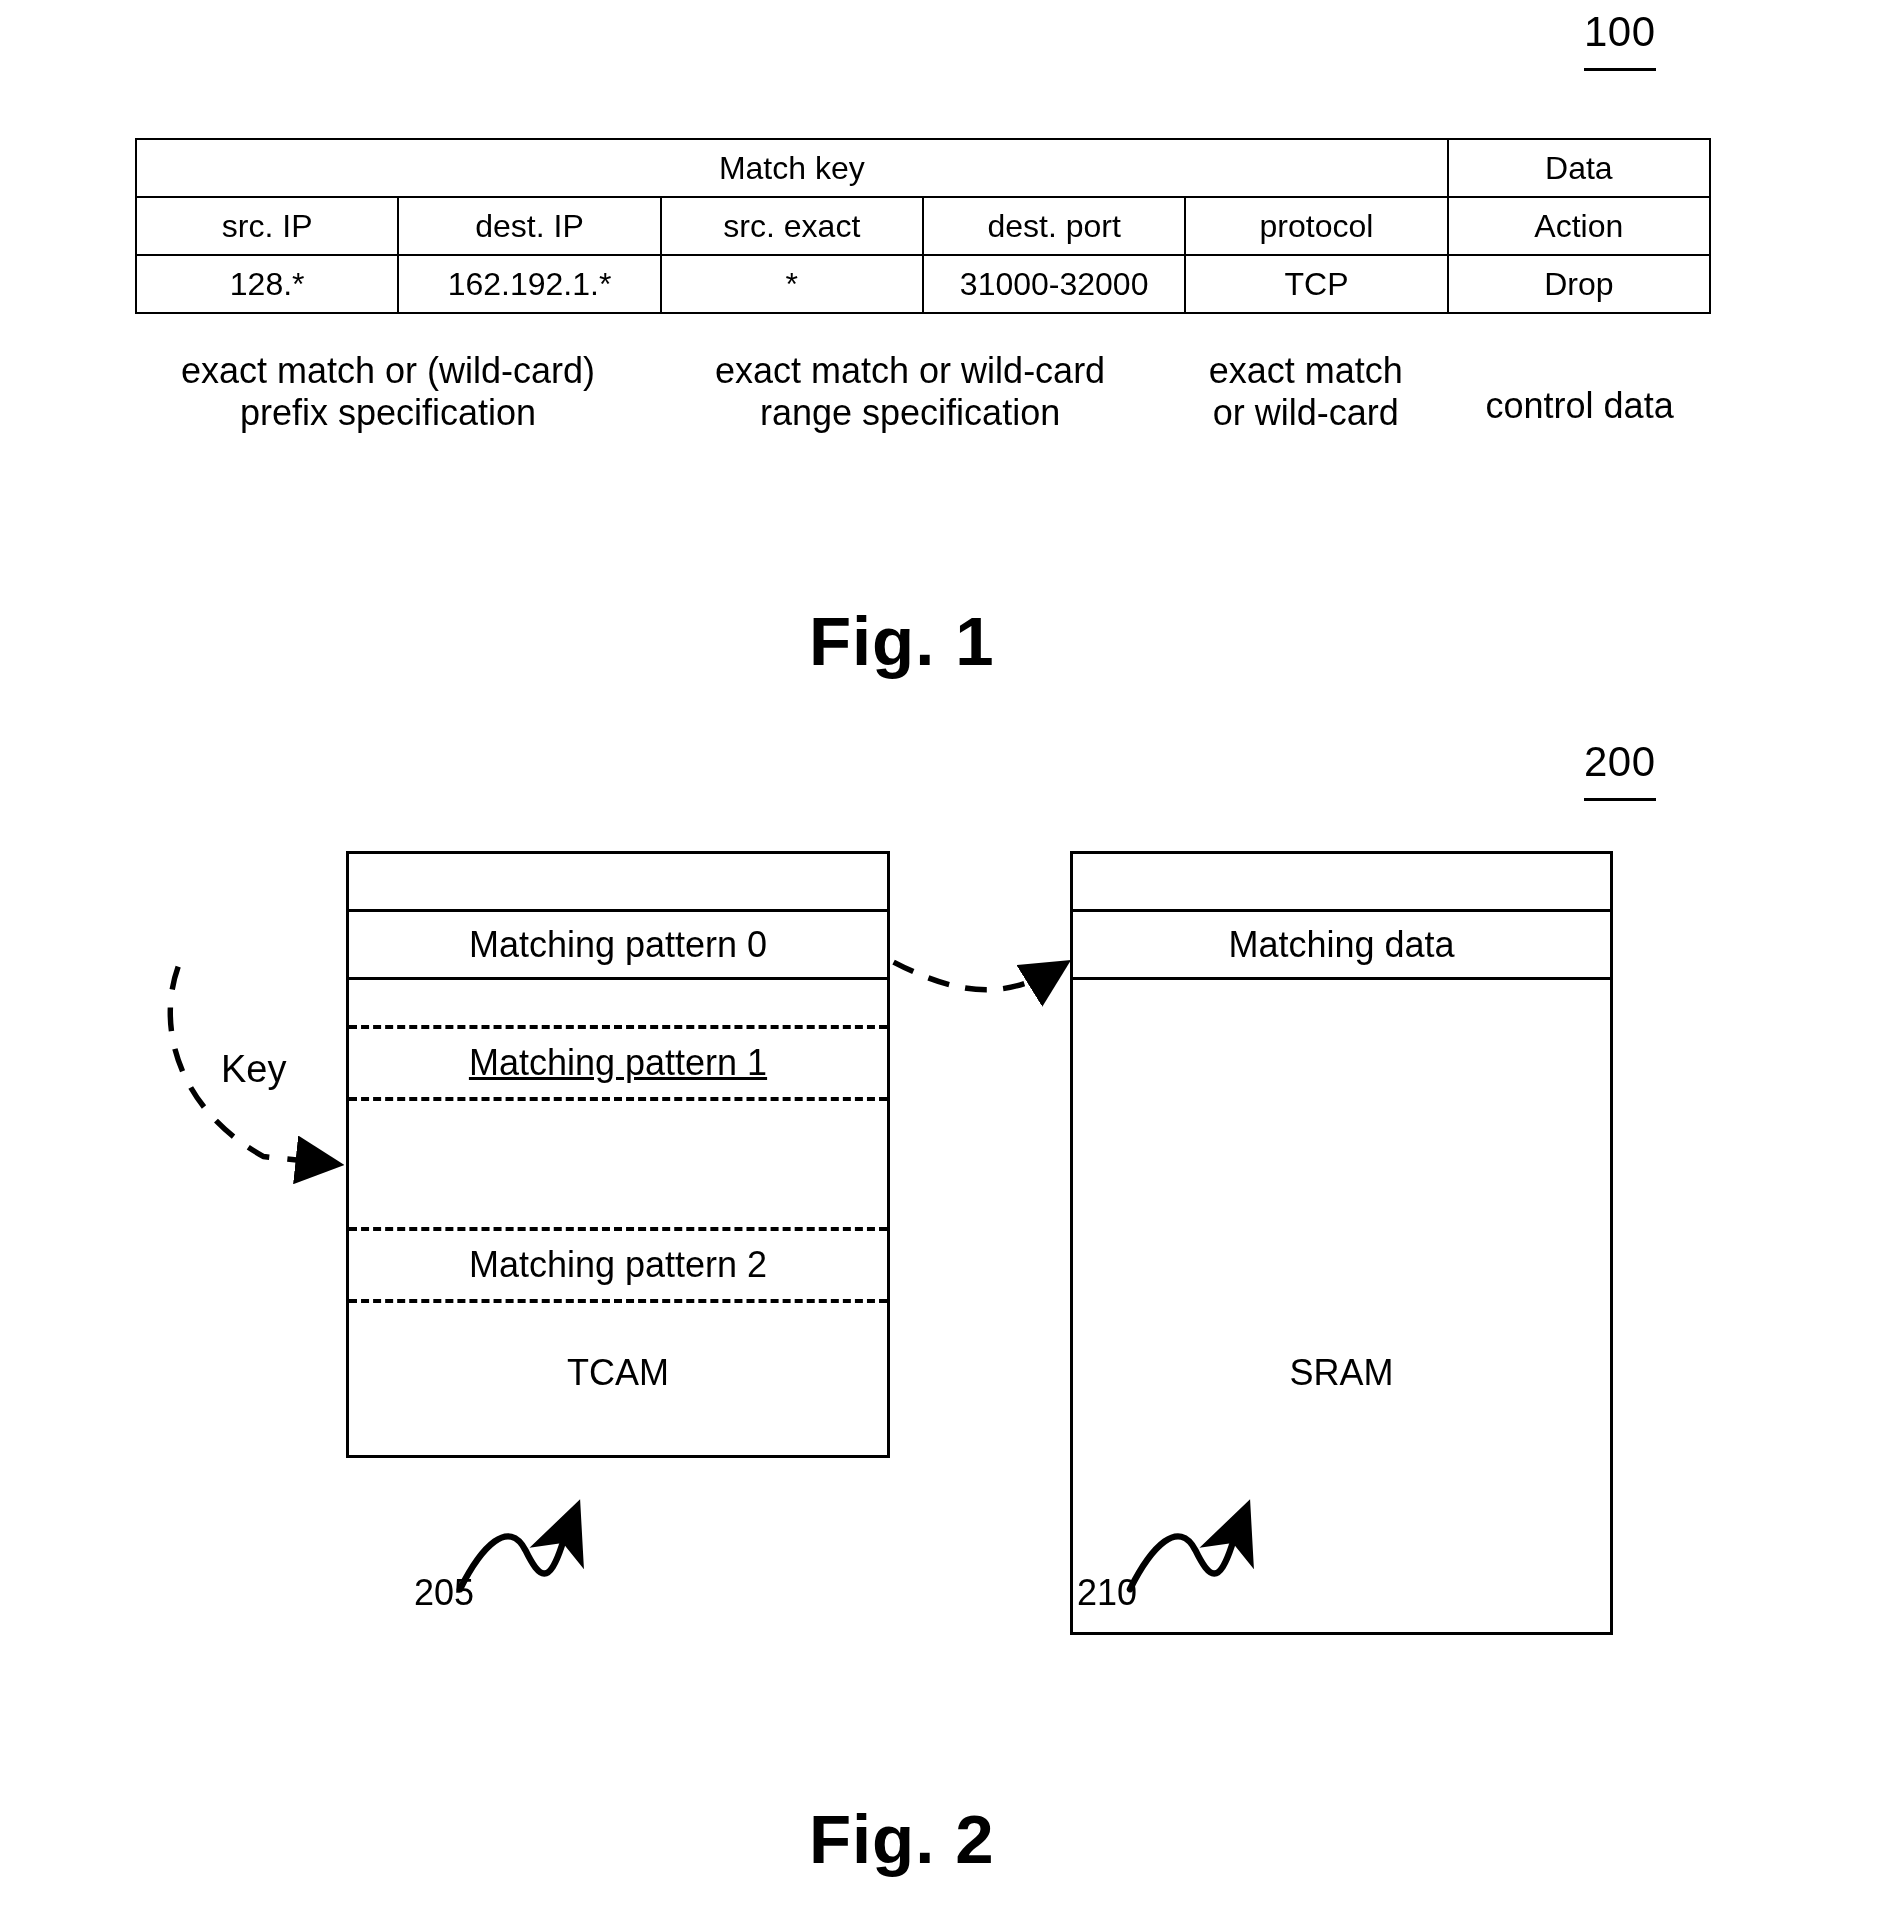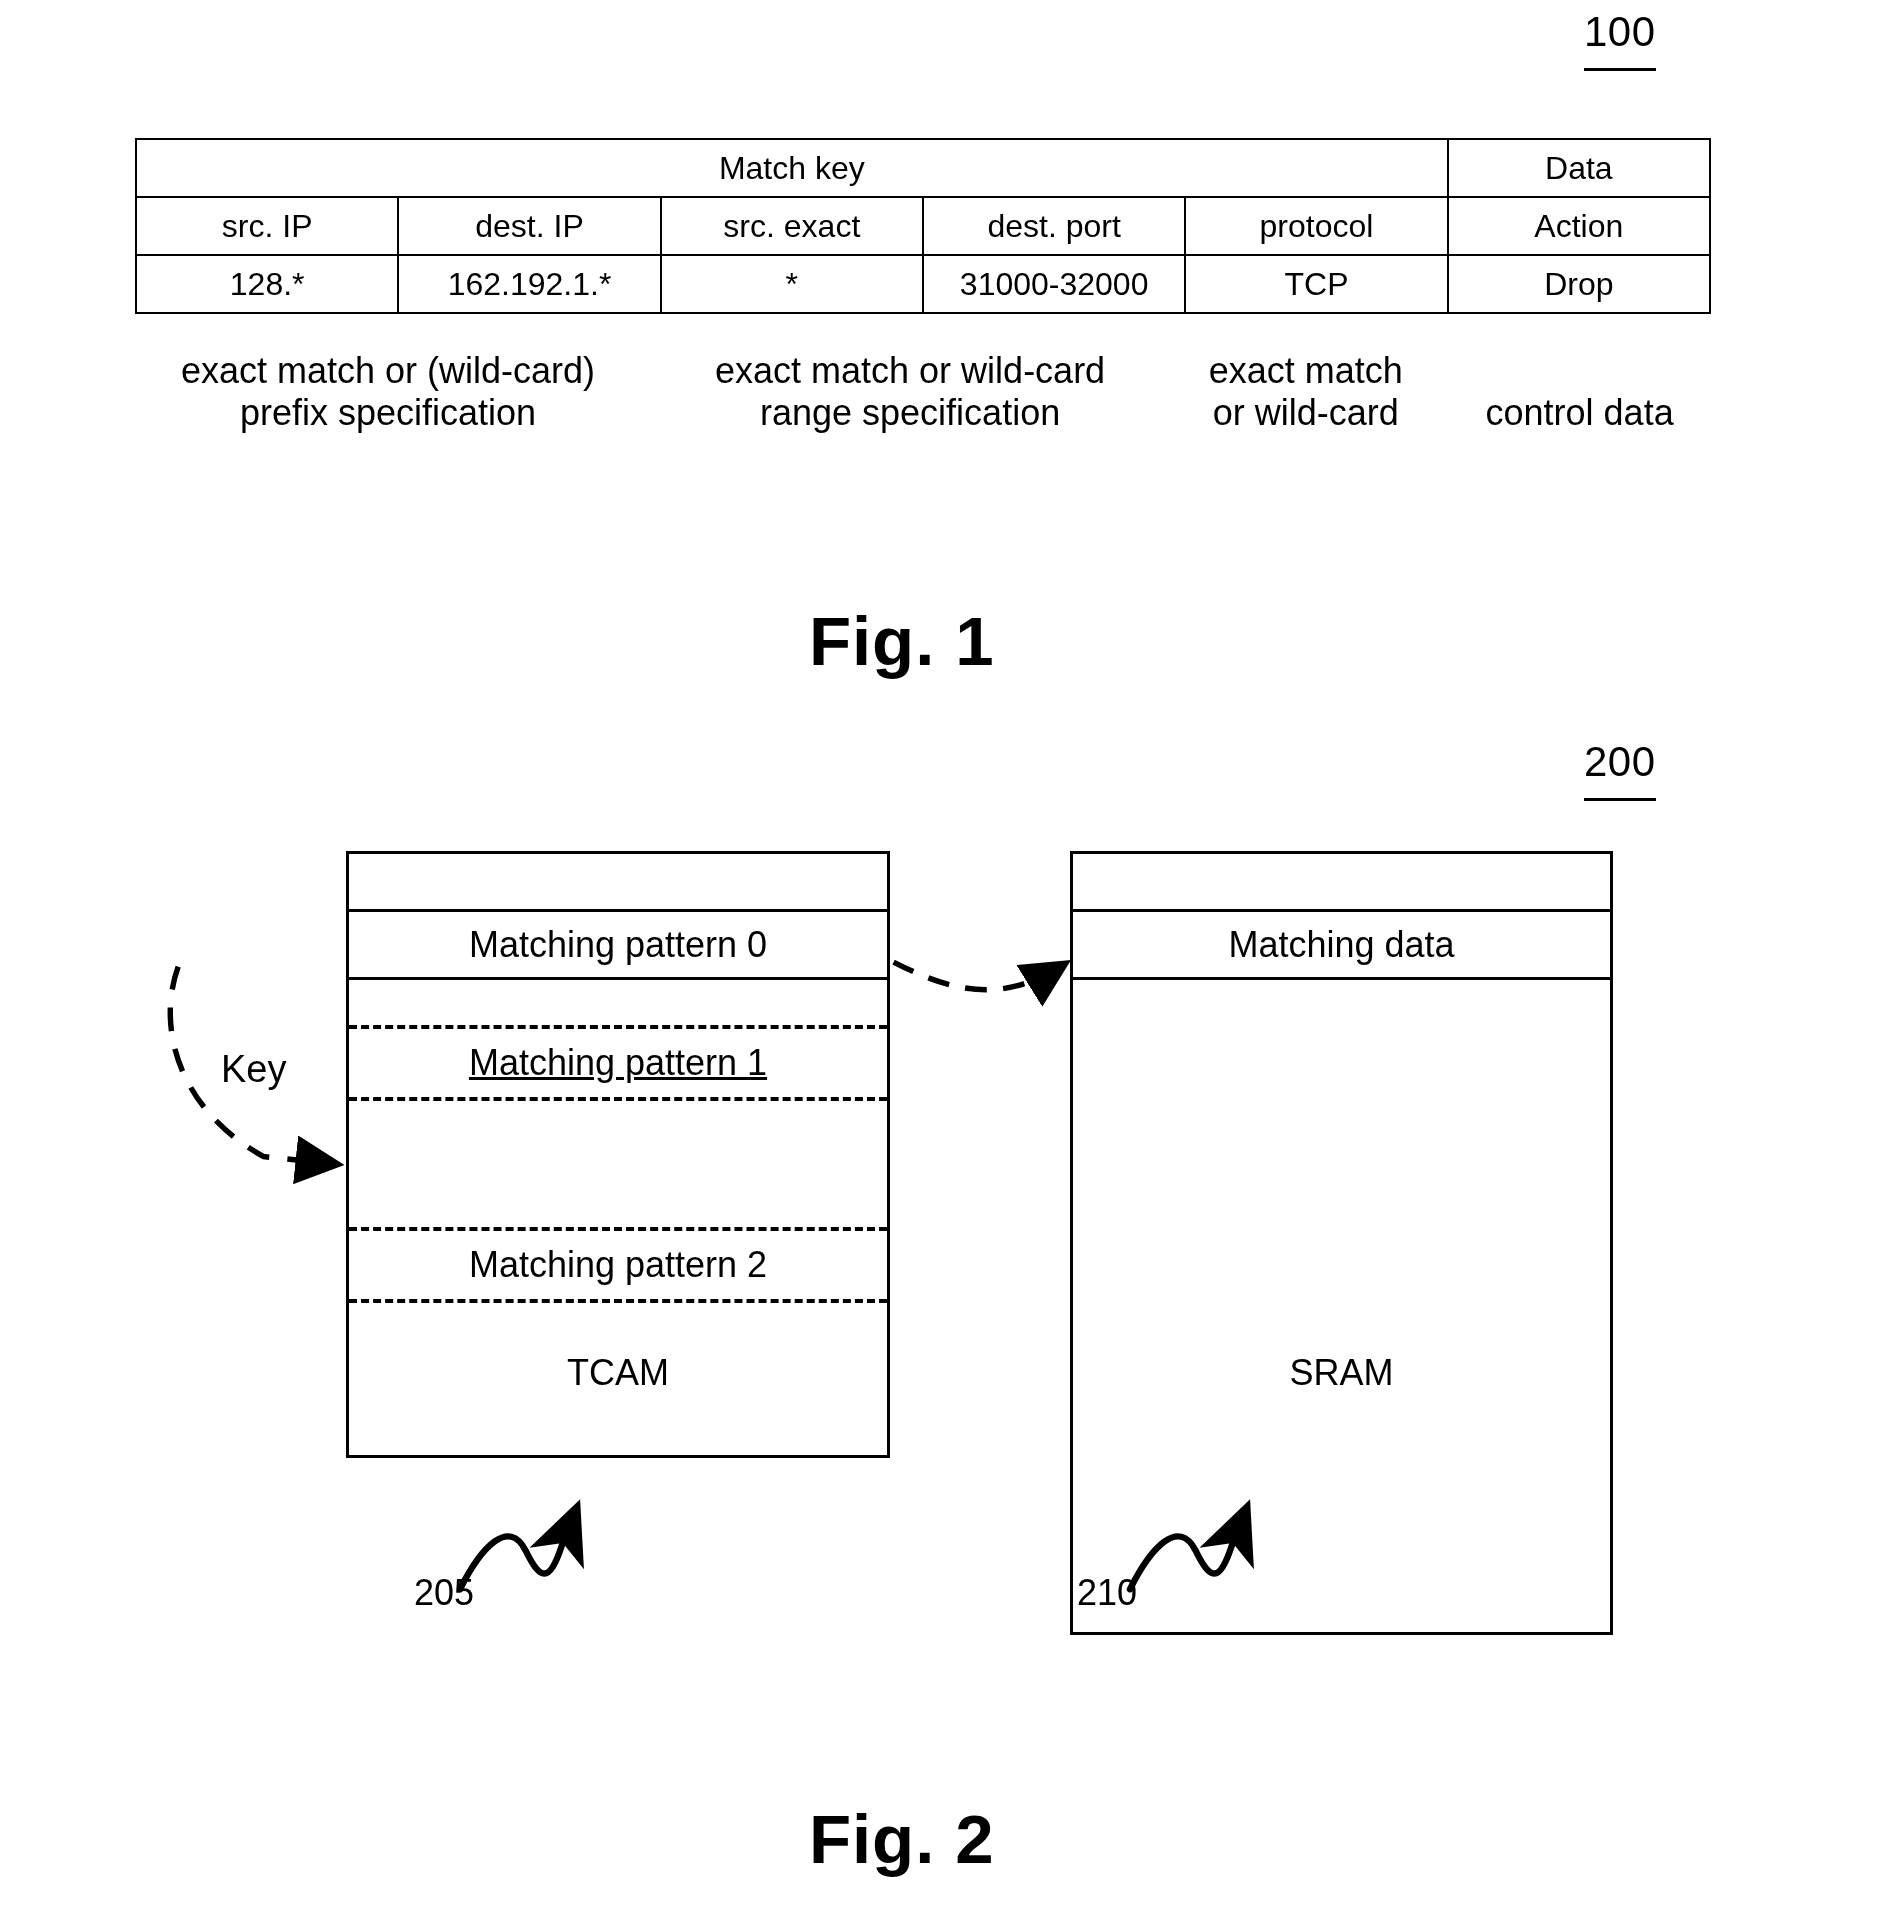--- a/index.html
+++ b/index.html
@@ -64,21 +64,21 @@
   .col-proto   { width: 261px; }
   .col-action  { width: 271px; }
 
   
   #fig1-notes {
     position: absolute;
     left: 135px;
     top: 344px;
     width: 1576px;
     display: flex;
-    align-items: flex-end;
+    align-items: center;
     gap: 16px;
   }
   #fig1-notes .note {
     text-align: center;
     font-size: 36px;
     line-height: 1.18;
     padding: 5.5px 1.8px 0 1.8px;
   }
   .note-prefix { width: 522px; }
   .note-range  { width: 522px; }

